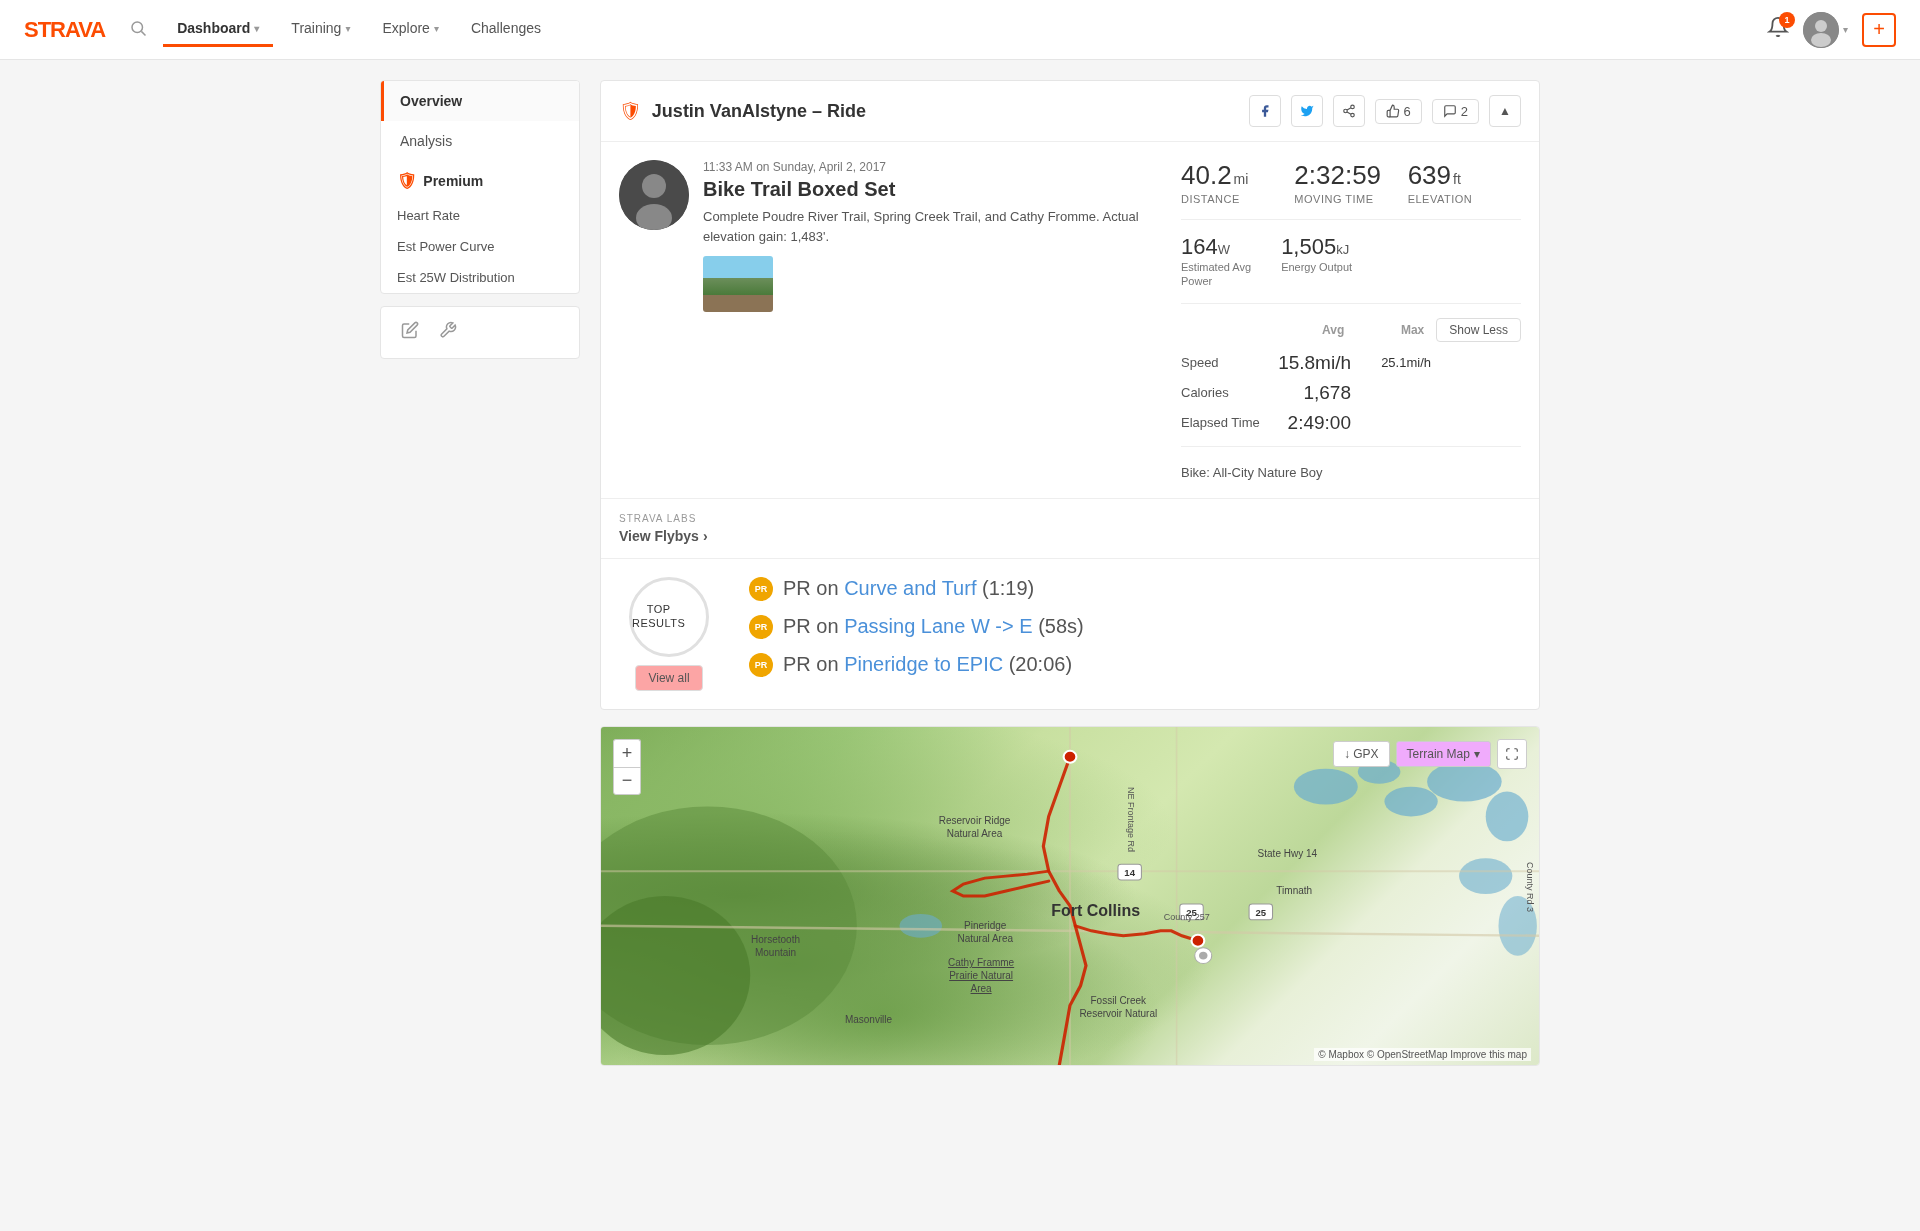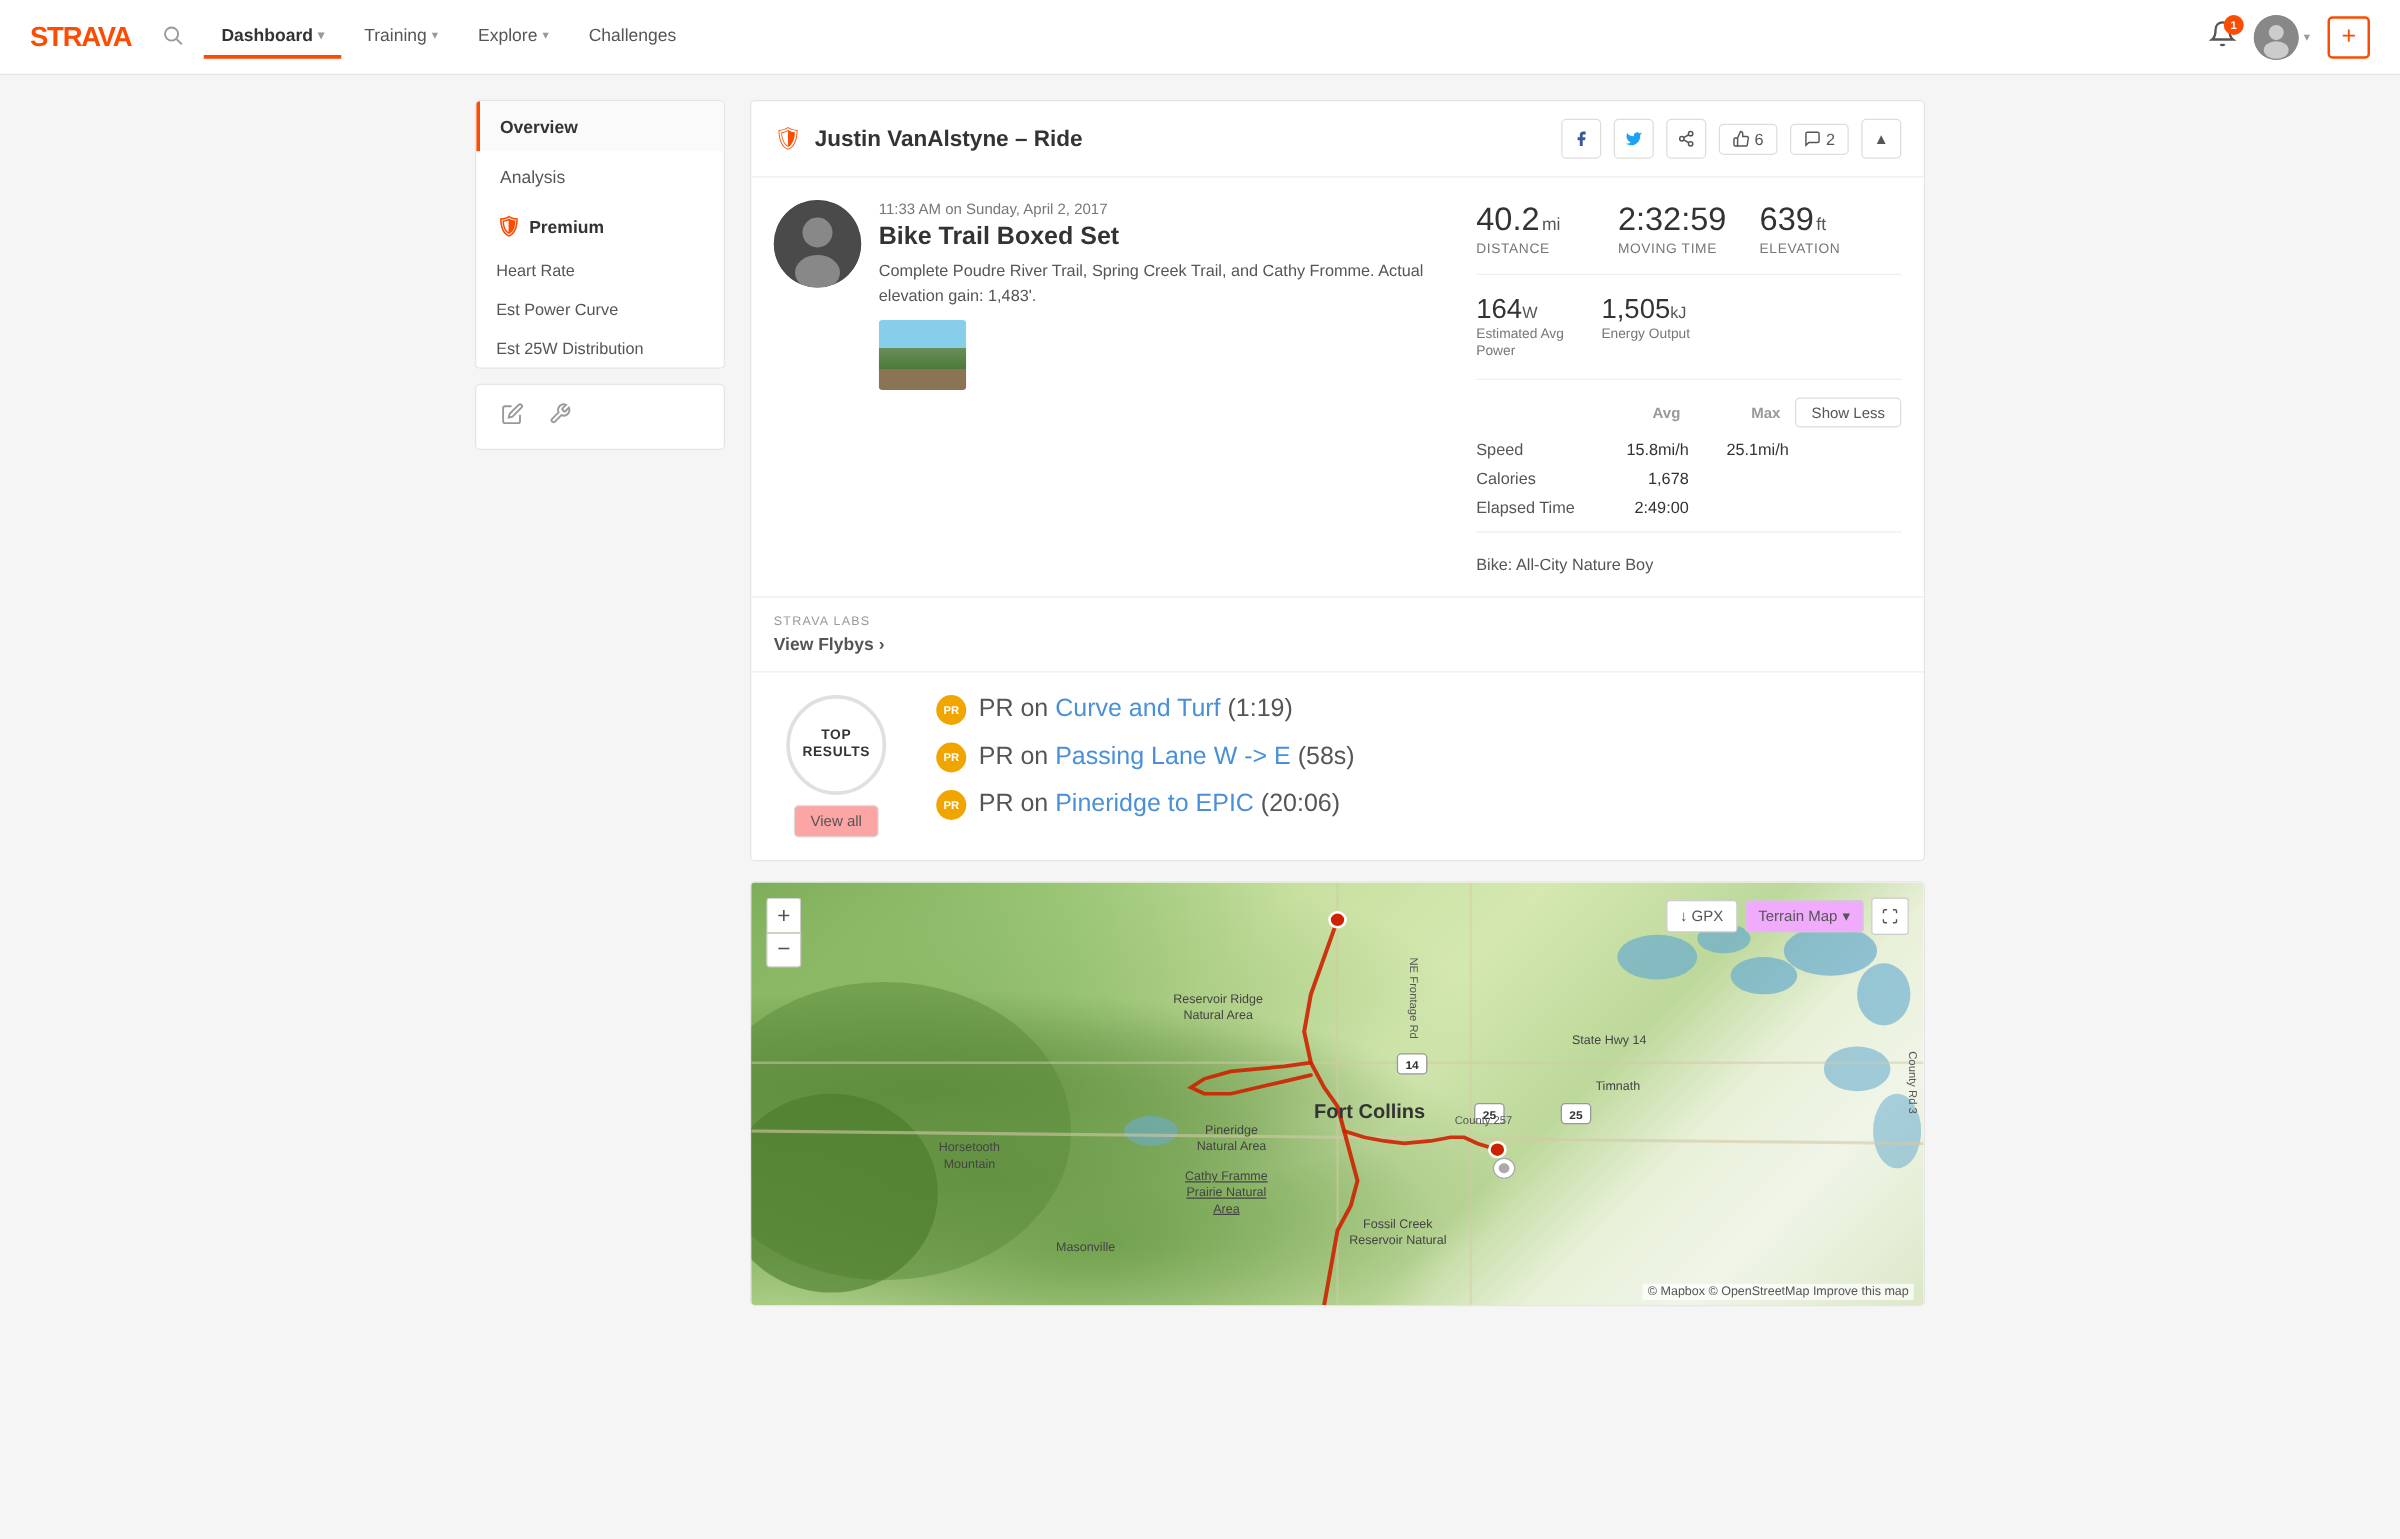--- a/index.html
+++ b/index.html
@@ -371,21 +371,21 @@
       display: flex;
       align-items: center;
       padding: 4px 0;
     }
     .stats-row-label {
       font-size: 13px;
       color: #555;
       flex: 1;
     }
     .stats-row-avg {
-      font-size: 13px;
+      font-size: 19px;
       color: #333;
       min-width: 80px;
       text-align: right;
     }
     .stats-row-max {
       font-size: 13px;
       color: #333;
       min-width: 80px;
       text-align: right;
     }
@@ -425,24 +425,24 @@
       gap: 30px;
     }
     .top-results-badge {
       text-align: center;
       min-width: 100px;
     }
     .trophy-ring {
       width: 80px; height: 80px;
       border: 3px solid #e0e0e0;
       border-radius: 50%;
-      display: flex; align-items: center; justify-content: center;
+      display: flex; align-items: center; 
       margin: 0 auto 8px;
       font-size: 11px;
-      font-weight: 700;
+      font-weight: 400;
       text-transform: uppercase;
       letter-spacing: 0.5px;
       color: #333;
       text-align: center;
       line-height: 1.2;
     }
     .view-all-btn {
       border: 1px solid #ddd;
       border-radius: 4px;
       padding: 5px 12px;

